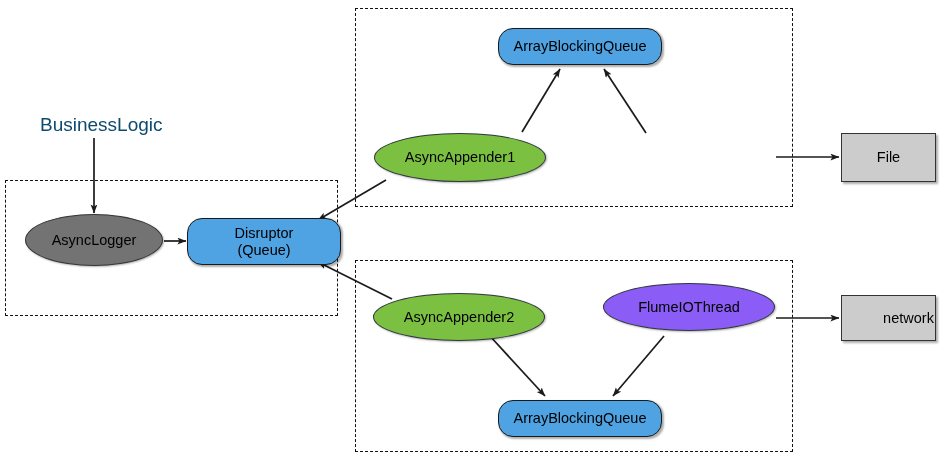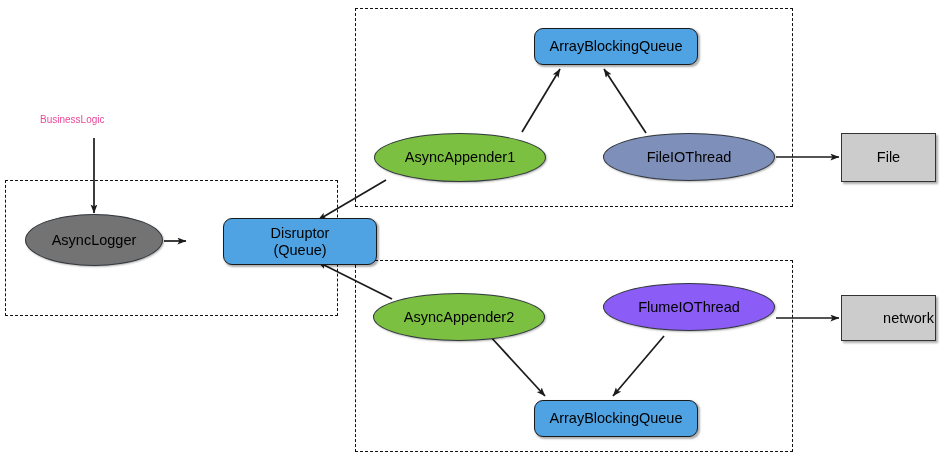--- a/index.html
+++ b/index.html
@@ -34,41 +34,40 @@
     box-sizing: border-box;
     white-space: nowrap;
     z-index: 3;
   }
   .ellipse {
     border-radius: 50%;
     border: 1.4px solid #30373d;
     box-shadow: 1px 1px 2px rgba(0,0,0,0.30);
   }
   .rounded-box {
-    border-radius: 9px;
+    border-radius: 15px;
     border: 1.4px solid #1a1a1a;
     box-shadow: 1.5px 1.5px 2px rgba(0,0,0,0.32);
-    margin-left: 36px;
   }
   .plain-box {
     border-radius: 0px;
     border: 1.4px solid #333333;
     box-shadow: 1.5px 1.5px 2px rgba(0,0,0,0.32);
   }
   .group-box {
     position: absolute;
     border: 1.7px dashed #111111;
     background: transparent;
     box-sizing: border-box;
     z-index: 1;
   }
   .free-label {
     position: absolute;
-    color: #ec4899;
-    font-size: 10px;
+    color: #0c4a6e;
+    font-size: 19px;
     white-space: nowrap;
     z-index: 3;
   }
 </style>
 </head>
 <body>
 
 <div id="canvas">
 
   <div class="group-box" style="left:5px; top:180px; width:333px; height:136px;"></div>
@@ -117,23 +116,20 @@
   </div>
 
   <div class="node rounded-box" style="left:498px; top:28px; width:164px; height:37px; background:#4FA3E3;">
     <span>ArrayBlockingQueue</span>
   </div>
 
   <div class="node ellipse" style="left:374px; top:133px; width:172px; height:49px; background:#7CC042;">
     <span>AsyncAppender1</span>
   </div>
 
-  <div class="node ellipse" style="left:603px; top:133px; width:172px; height:48px; background:#7E8FBA;">
-    <span>FileIOThread</span>
-  </div>
 
   <div class="node plain-box" style="left:841px; top:133px; width:95px; height:49px; background:#CCCCCC;">
     <span>File</span>
   </div>
 
   <div class="node ellipse" style="left:373px; top:293px; width:172px; height:48px; background:#7CC042;">
     <span>AsyncAppender2</span>
   </div>
 
   <div class="node ellipse" style="left:603px; top:283px; width:172px; height:48px; background:#8b5cf6;">

